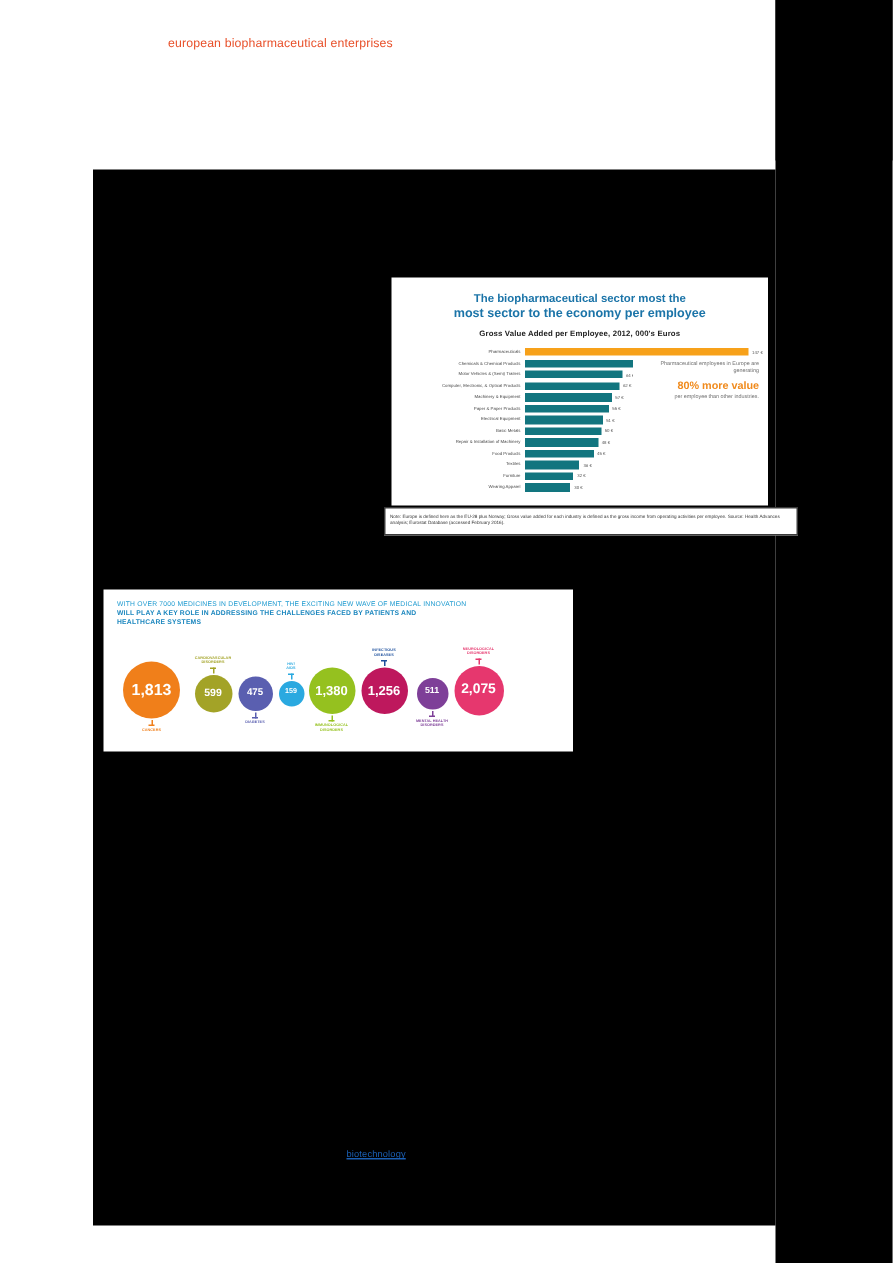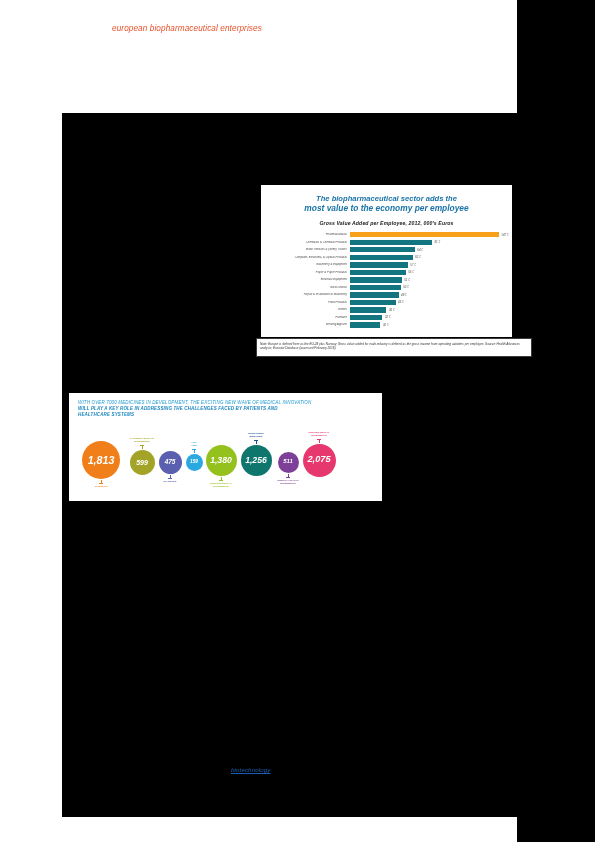--- a/index.html
+++ b/index.html
@@ -14,21 +14,20 @@
     overflow: hidden;
     font-family: "Liberation Sans", sans-serif;
     -webkit-font-smoothing: antialiased;
   }
 
   
   .page {
     position: absolute;
     inset: 0;
     background: #ffffff;
-    font-style: italic;
   }
 
   
   .header-tagline {
     position: absolute;
     left: 112px;
     top: 24px;
     font-size: 8.2px;
     color: #e8502a;
     letter-spacing: 0.1px;
@@ -295,22 +294,22 @@
 
   <div class="header-tagline">european biopharmaceutical enterprises</div>
 
 
   <div class="black-notch"></div>
   <div class="black-right"></div>
   <div class="black-field"></div>
 
   <div class="chart-card">
     <div class="chart-title">
-      <span>The biopharmaceutical sector adds the</span>
-      <span class="l2">most value to the economy per employee</span>
+      <span>The biopharmaceutical sector most the</span>
+      <span class="l2">most sector to the economy per employee</span>
       <span class="title-rule"></span>
     </div>
     <div class="chart-subtitle">Gross Value Added per Employee, 2012, 000's Euros</div>
 
     <div class="chart-body" id="chart-body">
         <div class="bar-row highlight">
           <div class="bar-label">Pharmaceuticals</div>
           <div class="bar-track">
             <div class="bar-fill" style="width: 91.875%;"></div>
             <span class="bar-value" style="left: 91.875%;">147 €</span>
@@ -395,20 +394,27 @@
         </div>
         <div class="bar-row">
           <div class="bar-label">Wearing Apparel</div>
           <div class="bar-track">
             <div class="bar-fill" style="width: 18.75%;"></div>
             <span class="bar-value" style="left: 18.75%;">30 €</span>
           </div>
         </div>
       </div>
 
+    <div class="callout">
+      <span>Pharmaceutical employees in</span>
+      <span>Europe are generating</span>
+      <span class="big">80% more value</span>
+      <span>per employee than other</span>
+      <span>industries.</span>
+    </div>
   </div>
 
   <div class="note-box">Note: Europe is defined here as the EU-28 plus Norway; Gross value added for each industry is defined as the gross income from operating activities per employee. Source: Health Advances analysis; Eurostat Database (accessed February 2016).</div>
 
   <div class="bubble-card">
     <div class="bubble-head">
       <span>WITH OVER 7000 MEDICINES IN DEVELOPMENT, THE EXCITING NEW WAVE OF MEDICAL INNOVATION</span>
       <span class="bold">WILL PLAY A KEY ROLE IN ADDRESSING THE CHALLENGES FACED BY PATIENTS AND</span>
       <span class="bold">HEALTHCARE SYSTEMS</span>
     </div>
@@ -424,21 +430,21 @@
         <div class="stem down" style="color: rgb(90, 95, 176); left: 101px; height: 4px; top: 52.5px;"></div>
         <div class="cap" style="color: rgb(90, 95, 176); width: 46px; left: 78px; top: 57.5px;">DIABETES</div>
         <div class="bubble" style="width: 17px; height: 17px; left: 116.5px; top: 31.5px; background: rgb(42, 169, 224); font-size: 4.76px;">159</div>
         <div class="stem up" style="color: rgb(42, 169, 224); left: 125px; height: 4px; top: 26.5px;"></div>
         <div class="cap" style="color: rgb(42, 169, 224); width: 46px; left: 102px; bottom: 48.5px;">HIV/
 AIDS</div>
         <div class="bubble" style="width: 31px; height: 31px; left: 136.5px; top: 22.5px; background: rgb(149, 193, 31); font-size: 8.68px;">1,380</div>
         <div class="stem down" style="color: rgb(149, 193, 31); left: 152px; height: 4px; top: 54.5px;"></div>
         <div class="cap" style="color: rgb(149, 193, 31); width: 46px; left: 129px; top: 59.5px;">IMMUNOLOGICAL
 DISORDERS</div>
-        <div class="bubble" style="width: 31px; height: 31px; left: 171.5px; top: 22.5px; background: #0f766e; font-size: 8.68px;">1,256</div>
+        <div class="bubble" style="width: 31px; height: 31px; left: 171.5px; top: 22.5px; background: #be185d; font-size: 8.68px;">1,256</div>
         <div class="stem up" style="color: rgb(28, 79, 156); left: 187px; height: 4px; top: 17.5px;"></div>
         <div class="cap" style="color: rgb(28, 79, 156); width: 46px; left: 164px; bottom: 57.5px;">INFECTIOUS
 DISEASES</div>
         <div class="bubble" style="width: 21px; height: 21px; left: 208.5px; top: 29.5px; background: rgb(126, 63, 152); font-size: 5.88px;">511</div>
         <div class="stem down" style="color: rgb(126, 63, 152); left: 219px; height: 4px; top: 51.5px;"></div>
         <div class="cap" style="color: rgb(126, 63, 152); width: 46px; left: 196px; top: 56.5px;">MENTAL HEALTH
 DISORDERS</div>
         <div class="bubble" style="width: 33px; height: 33px; left: 233.5px; top: 21.5px; background: rgb(230, 55, 110); font-size: 9.24px;">2,075</div>
         <div class="stem up" style="color: rgb(230, 55, 110); left: 250px; height: 4px; top: 16.5px;"></div>
         <div class="cap" style="color: rgb(230, 55, 110); width: 46px; left: 227px; bottom: 58.5px;">NEUROLOGICAL

